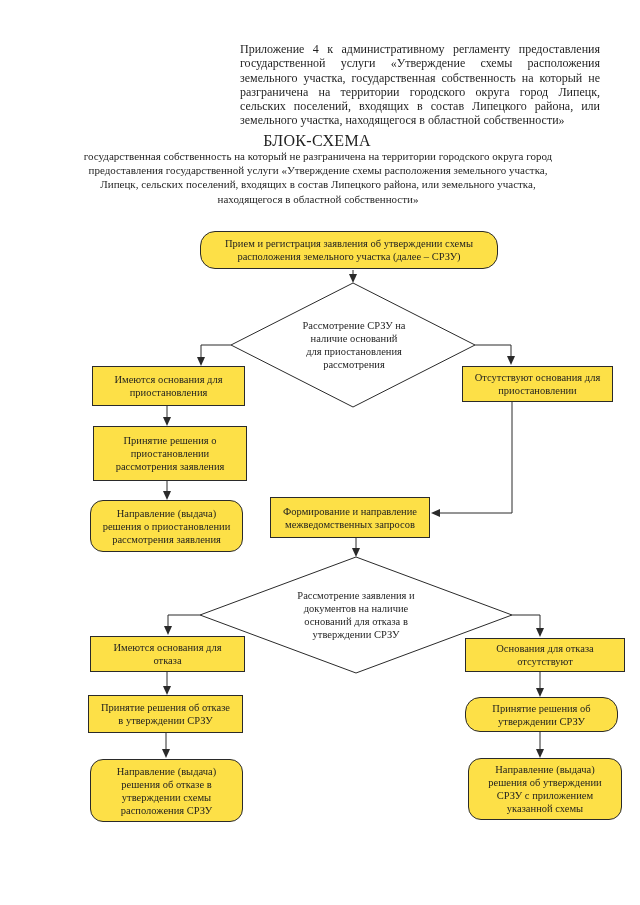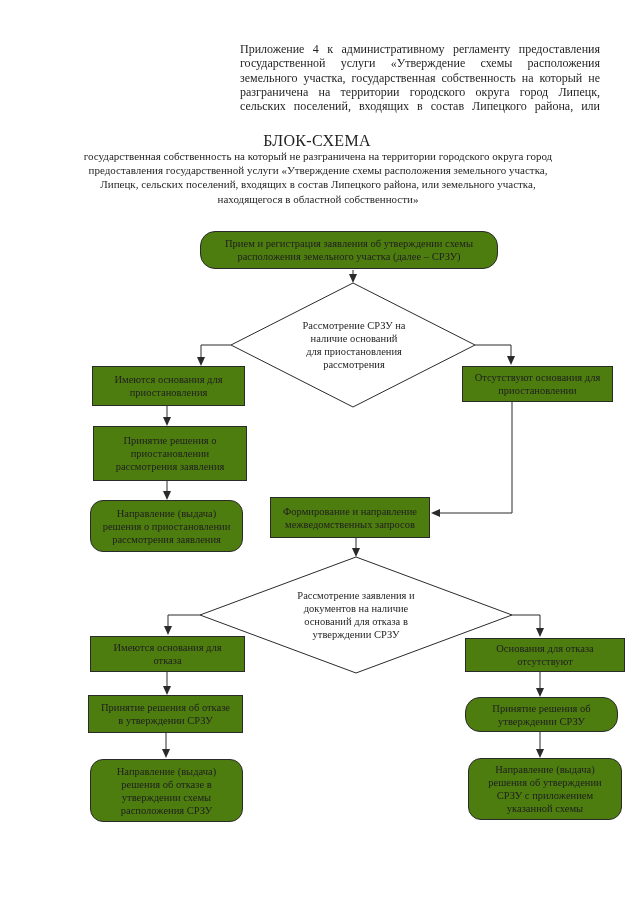--- a/index.html
+++ b/index.html
@@ -43,21 +43,21 @@
     text-align: center;
   }
 
   
   .chart { position: absolute; left: 0; top: 0; width: 640px; height: 905px; }
   .connectors { position: absolute; left: 0; top: 0; }
   .node {
     position: absolute;
     box-sizing: border-box;
     border: 1px solid #2a2a2a;
-    background: #4d7c0f;
+    background: #fde047;
     display: flex;
     align-items: center;
     justify-content: center;
     text-align: center;
     font-size: 10.5px;
     line-height: 13px;
     white-space: pre-line;
     padding: 2px 4px;
   }
   .node.rounded { border-radius: 15px; }
@@ -71,20 +71,21 @@
 <body>
 
 <div class="page">
 
   <div class="appendix">
     <div class="jline">Приложение 4 к административному регламенту предоставления</div>
     <div class="jline">государственной услуги «Утверждение схемы расположения</div>
     <div class="jline">земельного участка, государственная собственность на который не</div>
     <div class="jline">разграничена на территории городского округа город Липецк,</div>
     <div class="jline">сельских поселений, входящих в состав Липецкого района, или</div>
+    <div class="jline last">земельного участка, находящегося в областной собственности»</div>
   </div>
 
   <div class="doc-title">БЛОК-СХЕМА</div>
   <div class="subtitle">
     <div>государственная собственность на который не разграничена на территории городского округа город</div>
     <div>предоставления государственной услуги «Утверждение схемы расположения земельного участка,</div>
     <div>Липецк, сельских поселений, входящих в состав Липецкого района, или земельного участка,</div>
     <div>находящегося в областной собственности»</div>
   </div>
 

